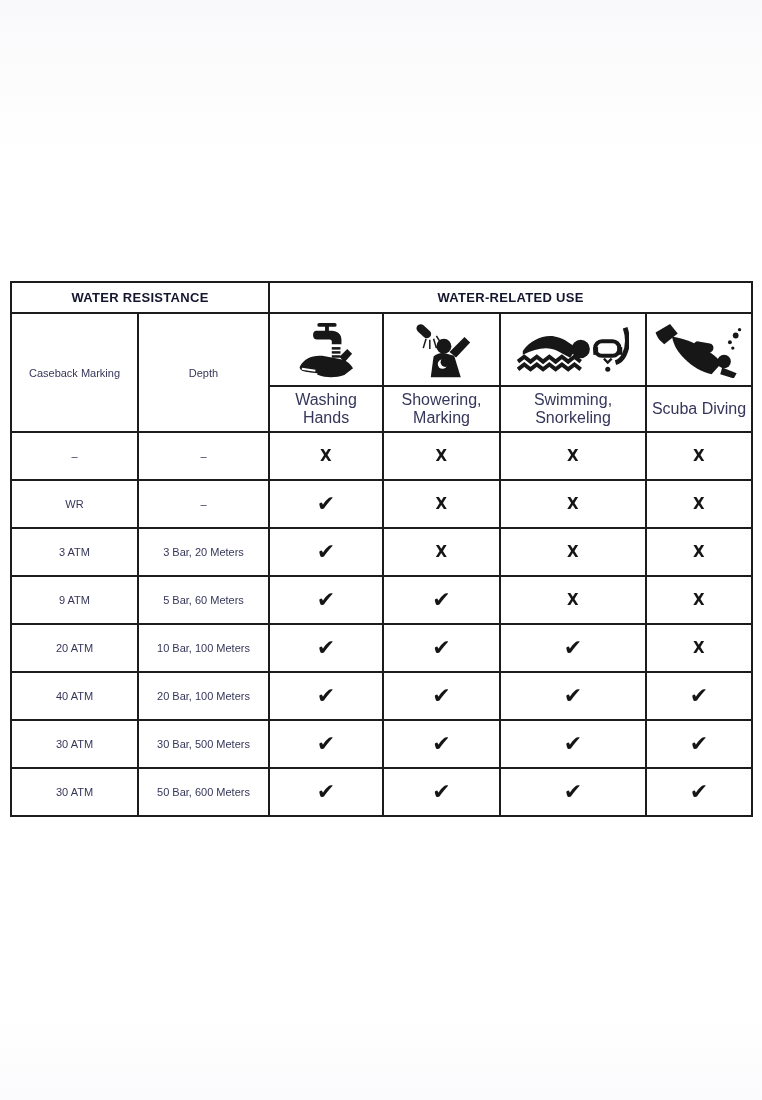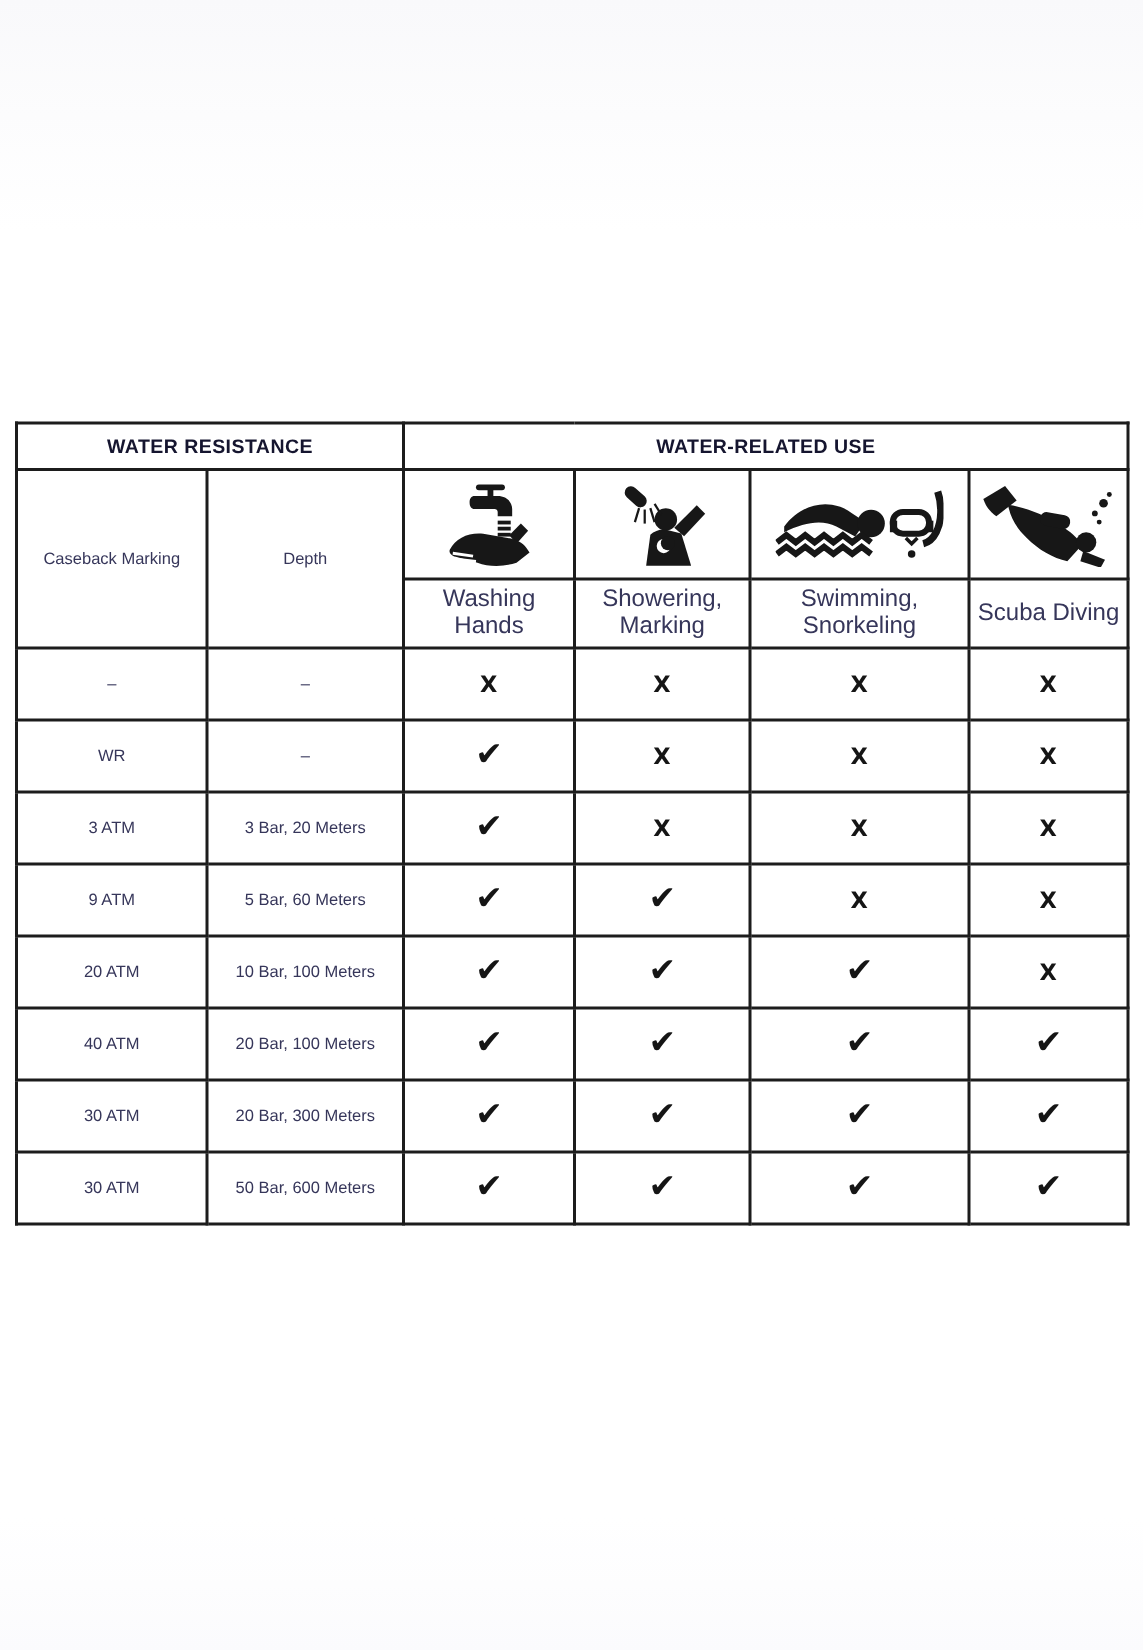--- a/index.html
+++ b/index.html
@@ -231,21 +231,21 @@
       <tr>
         <td class="marking-cell">40 ATM</td>
         <td class="depth-cell">20 Bar, 100 Meters</td>
         <td class="mark-cell mark-yes">✔</td>
         <td class="mark-cell mark-yes">✔</td>
         <td class="mark-cell mark-yes">✔</td>
         <td class="mark-cell mark-yes">✔</td>
       </tr>
       <tr>
         <td class="marking-cell">30 ATM</td>
-        <td class="depth-cell">20 Bar, 300 Meters</td>
+        <td class="depth-cell">30 Bar, 500 Meters</td>
         <td class="mark-cell mark-yes">✔</td>
         <td class="mark-cell mark-yes">✔</td>
         <td class="mark-cell mark-yes">✔</td>
         <td class="mark-cell mark-yes">✔</td>
       </tr>
       <tr>
         <td class="marking-cell">30 ATM</td>
         <td class="depth-cell">50 Bar, 600 Meters</td>
         <td class="mark-cell mark-yes">✔</td>
         <td class="mark-cell mark-yes">✔</td>

